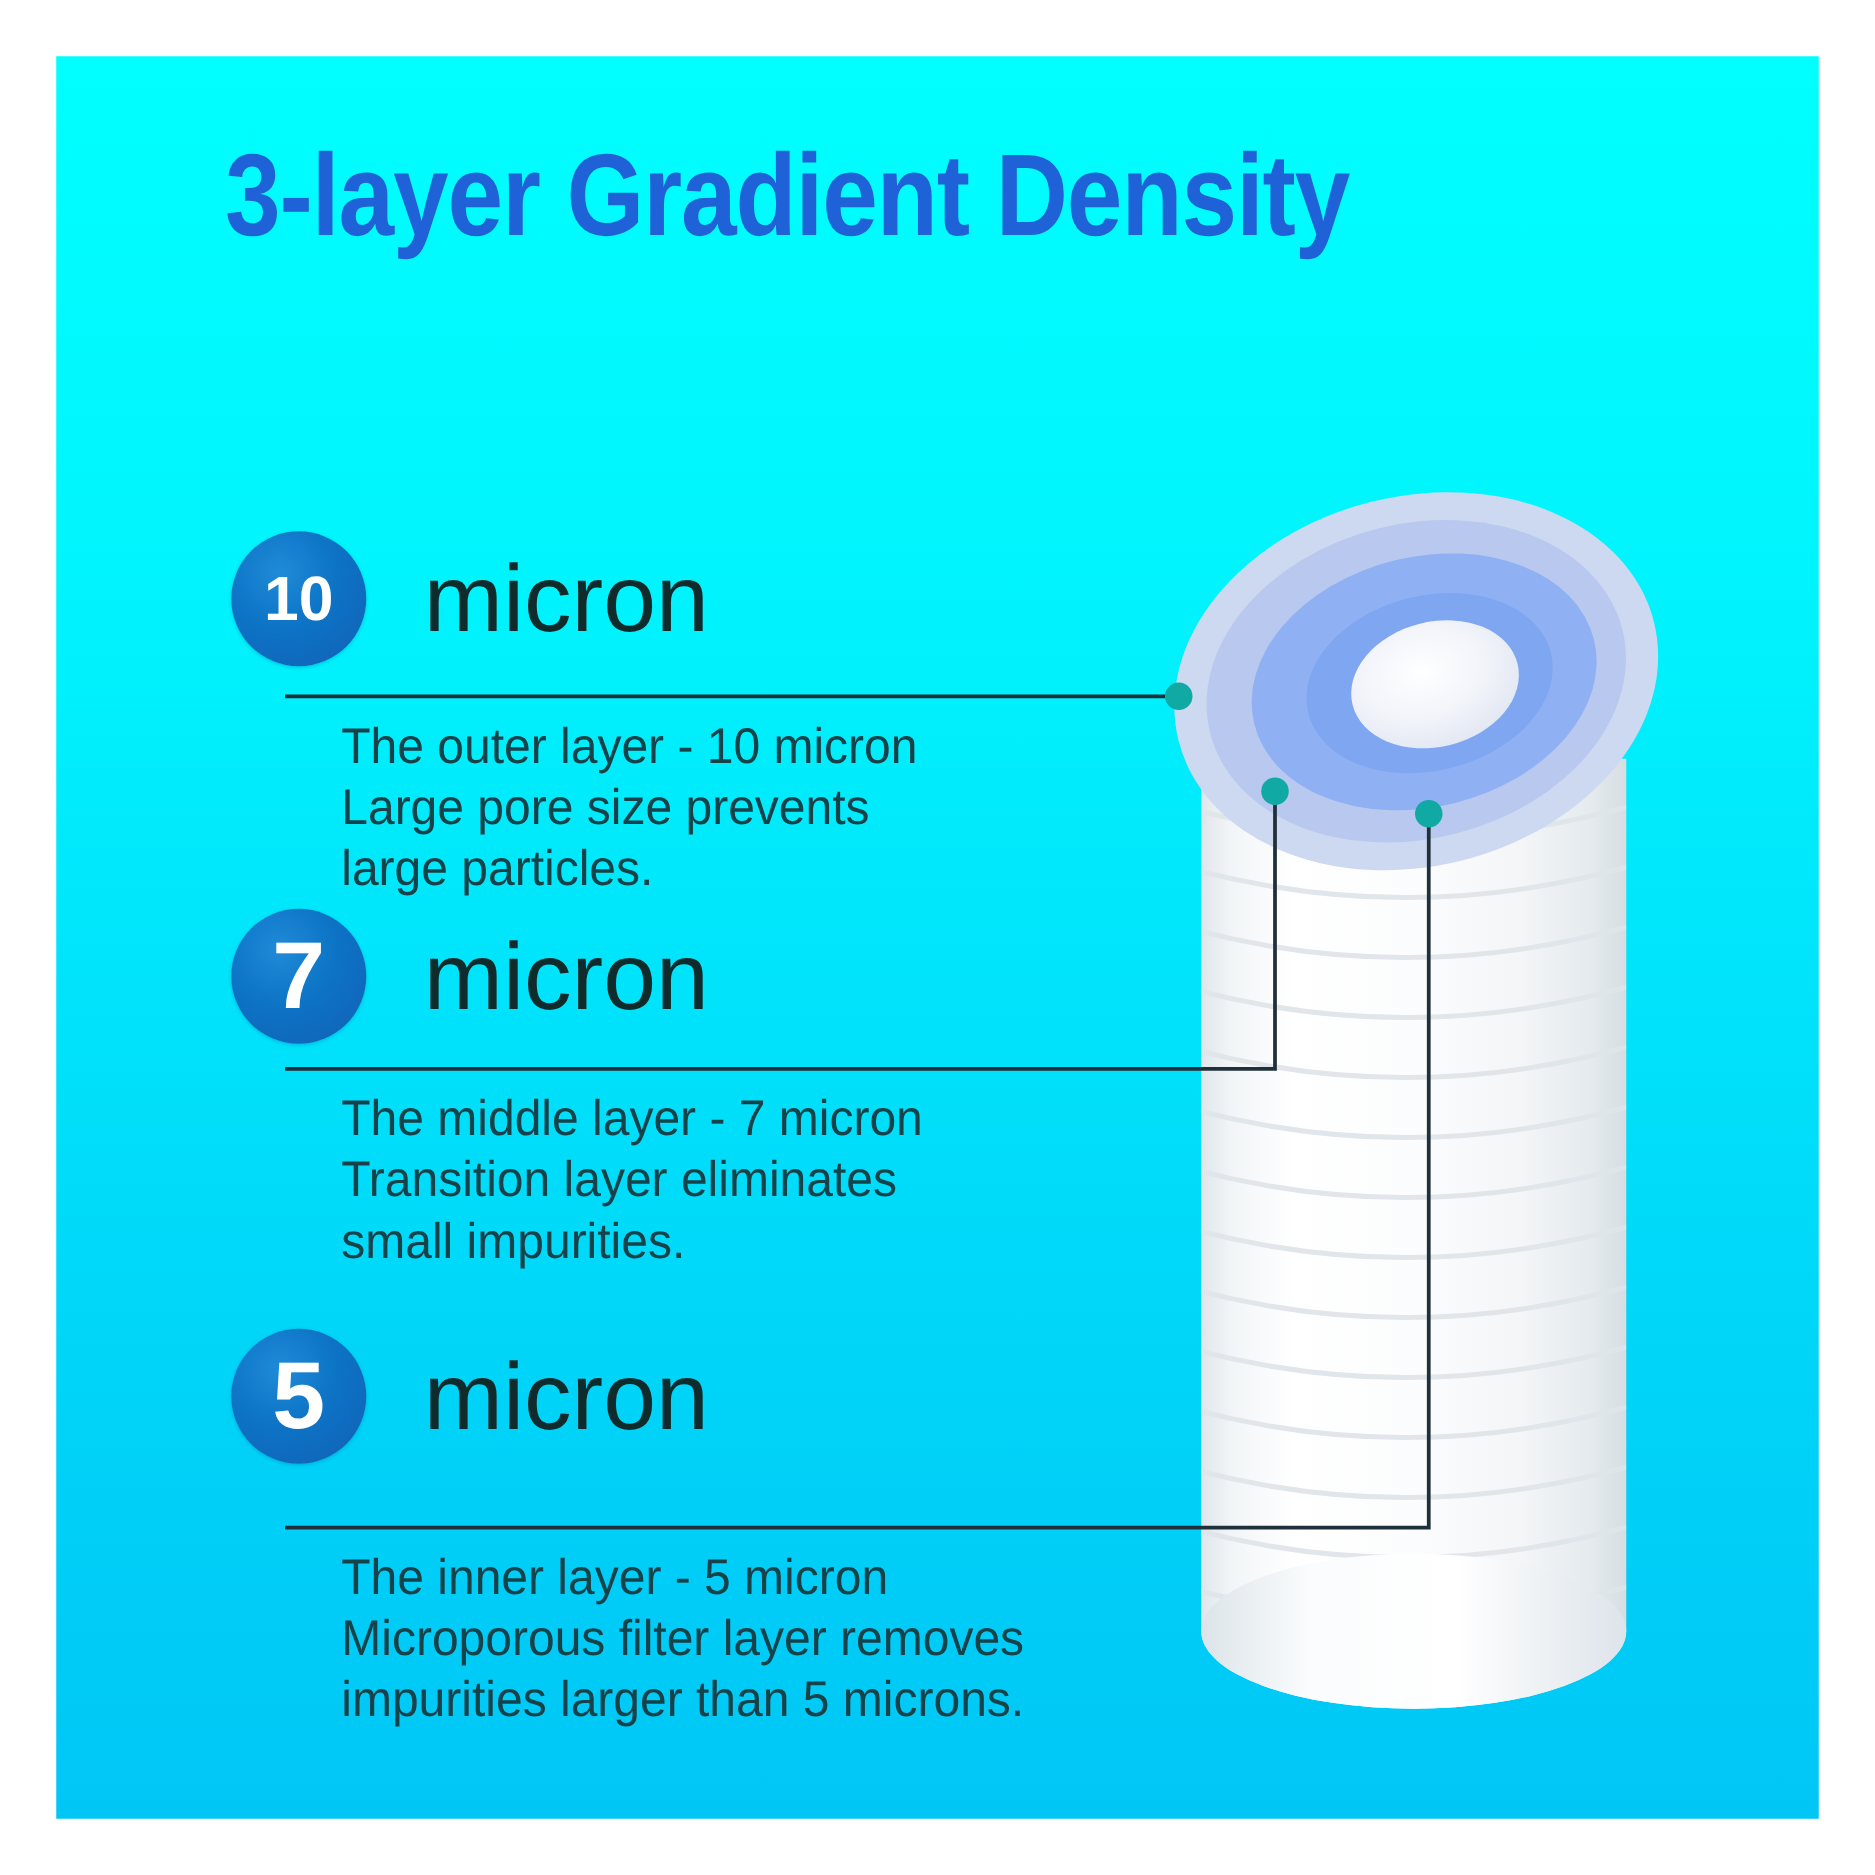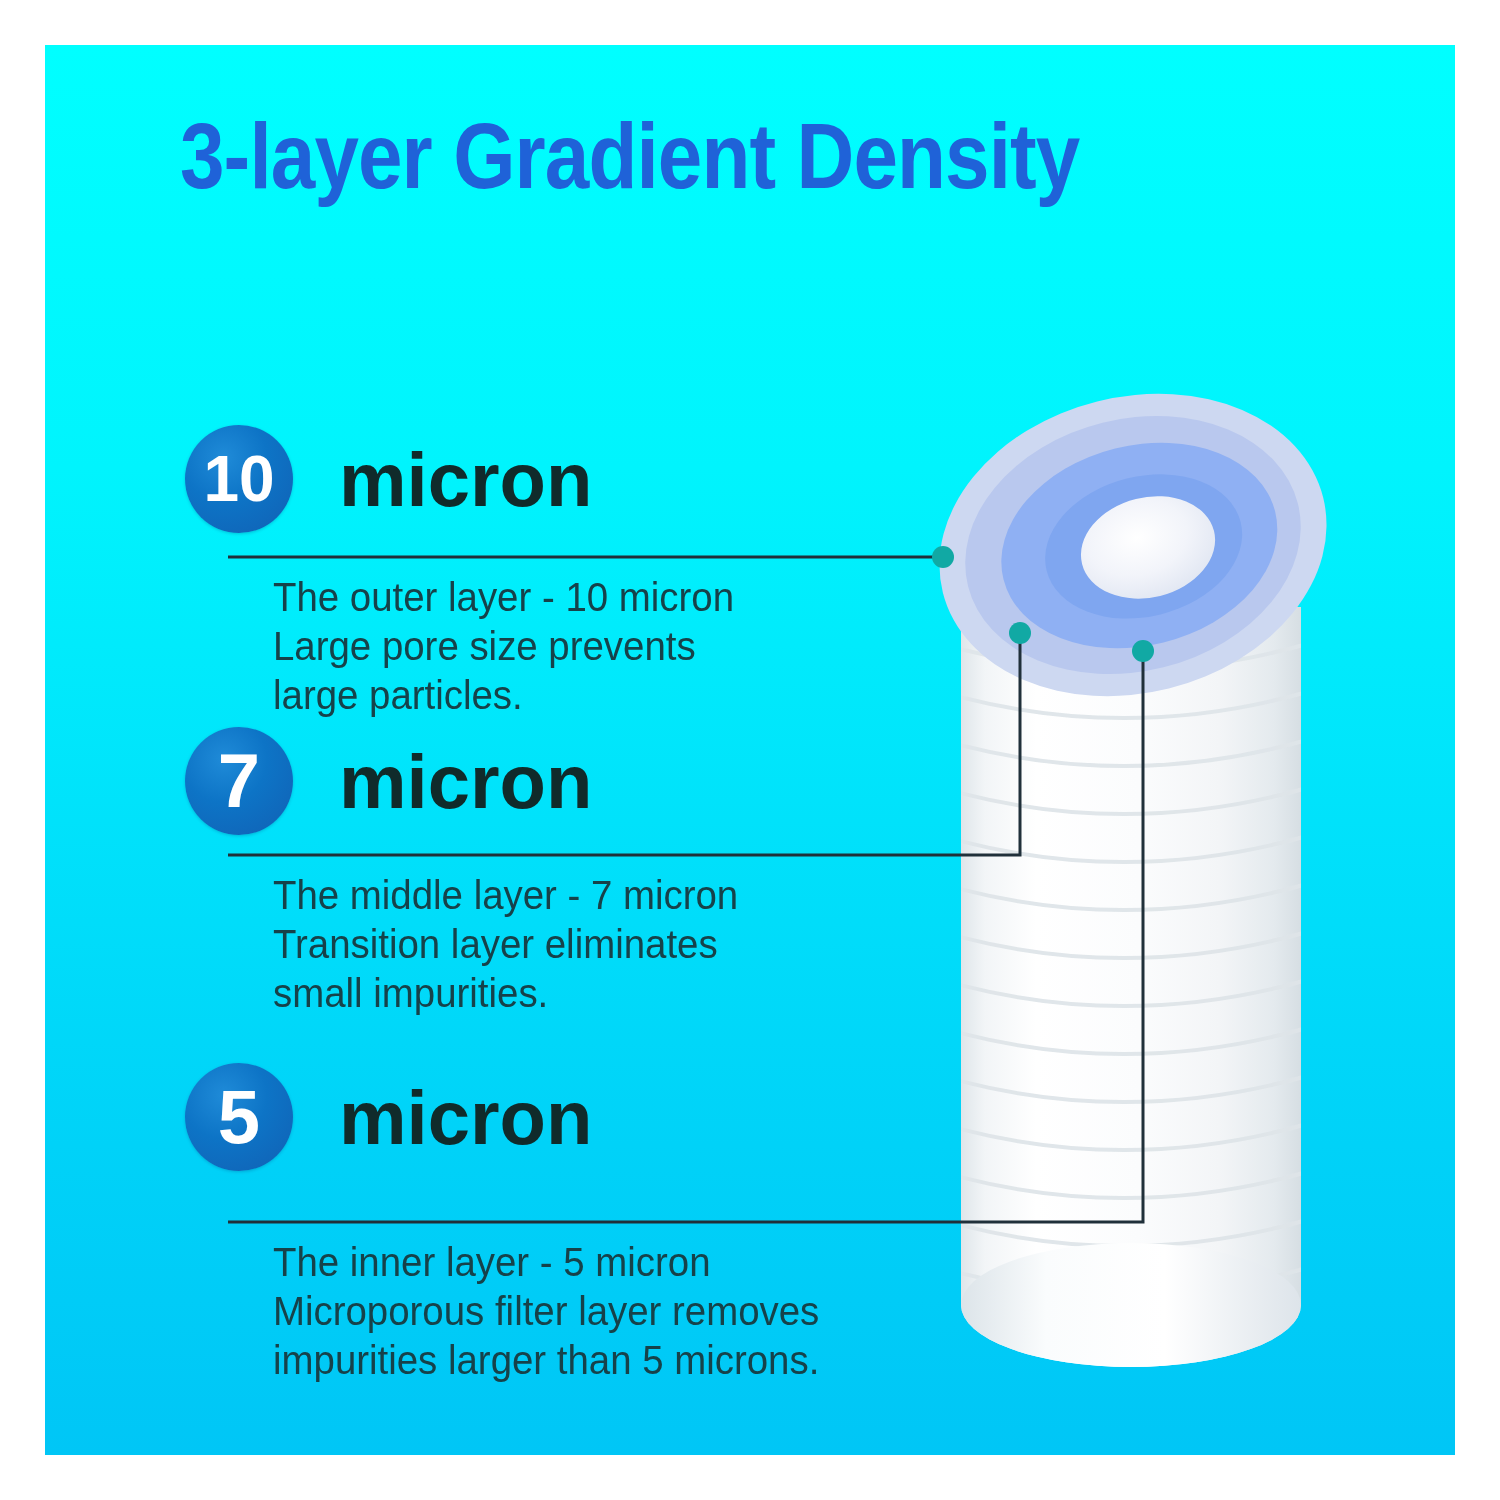--- a/index.html
+++ b/index.html
@@ -66,31 +66,31 @@
     height: 108px;
   }
   .badge {
     width: 108px;
     height: 108px;
     border-radius: 50%;
     background: radial-gradient(circle at 36% 30%, #1f8bd8 0%, #0d74c6 42%, #1160b4 100%);
     color: #ffffff;
     font-family: "Liberation Sans", sans-serif;
     font-weight: 700;
-    font-size: 64px;
+    font-size: 50px;
     line-height: 108px;
     text-align: center;
     flex: 0 0 auto;
     box-shadow: 0 1px 3px rgba(0,60,120,.25);
   }
   .badge.single { font-size: 76px; }
   .micron-label {
     margin-left: 46px;
     font-family: "Liberation Sans", sans-serif;
-    font-weight: 700;
+    font-weight: 400;
     font-size: 76px;
     color: #102b2b;
     letter-spacing: 0px;
     white-space: nowrap;
   }
 
   .desc {
     position: absolute;
     left: 228px;
     font-family: "Liberation Sans Narrow", "Liberation Sans", sans-serif;

